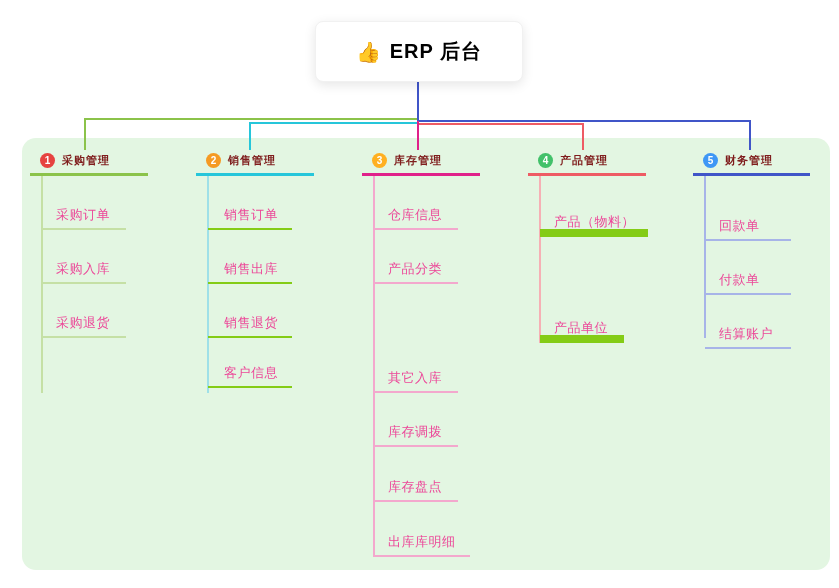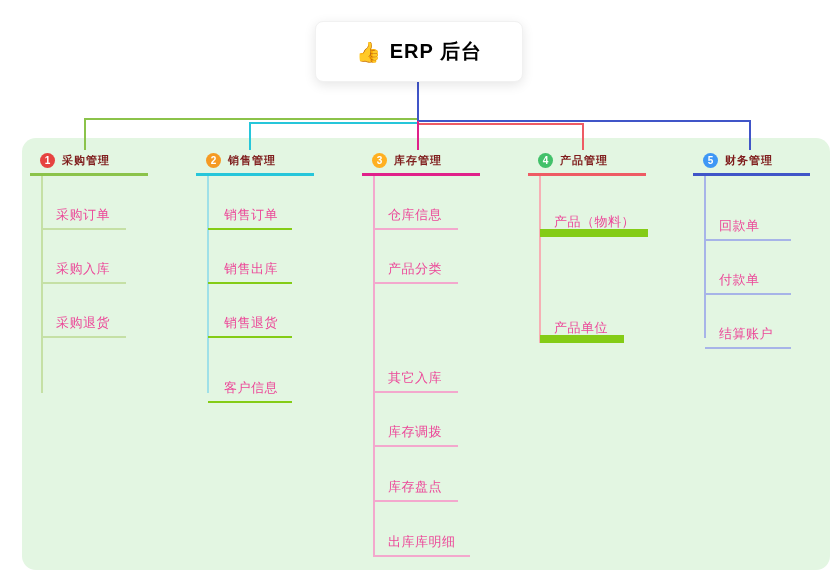--- a/index.html
+++ b/index.html
@@ -133,21 +133,21 @@
   <div class="child c1" style="left:42px;top:258px;width:84px"><span>采购入库</span></div>
   <div class="child c1" style="left:42px;top:312px;width:84px"><span>采购退货</span></div>
 
   <div class="bhead b2" style="left:196px;top:148px;width:118px">
     <span class="badge">2</span>
     <span class="blabel">销售管理</span>
   </div>
   <div class="child c2" style="left:208px;top:204px;width:84px"><span>销售订单</span></div>
   <div class="child c2" style="left:208px;top:258px;width:84px"><span>销售出库</span></div>
   <div class="child c2" style="left:208px;top:312px;width:84px"><span>销售退货</span></div>
-  <div class="child c2" style="left:208px;top:377px;width:84px"><span>客户信息</span></div>
+  <div class="child c2" style="left:208px;top:362px;width:84px"><span>客户信息</span></div>
 
   <div class="bhead b3" style="left:362px;top:148px;width:118px">
     <span class="badge">3</span>
     <span class="blabel">库存管理</span>
   </div>
   <div class="child c3" style="left:374px;top:204px;width:84px"><span>仓库信息</span></div>
   <div class="child c3" style="left:374px;top:258px;width:84px"><span>产品分类</span></div>
   <div class="child c3" style="left:374px;top:367px;width:84px"><span>其它入库</span></div>
   <div class="child c3" style="left:374px;top:421px;width:84px"><span>库存调拨</span></div>
   <div class="child c3" style="left:374px;top:476px;width:84px"><span>库存盘点</span></div>

